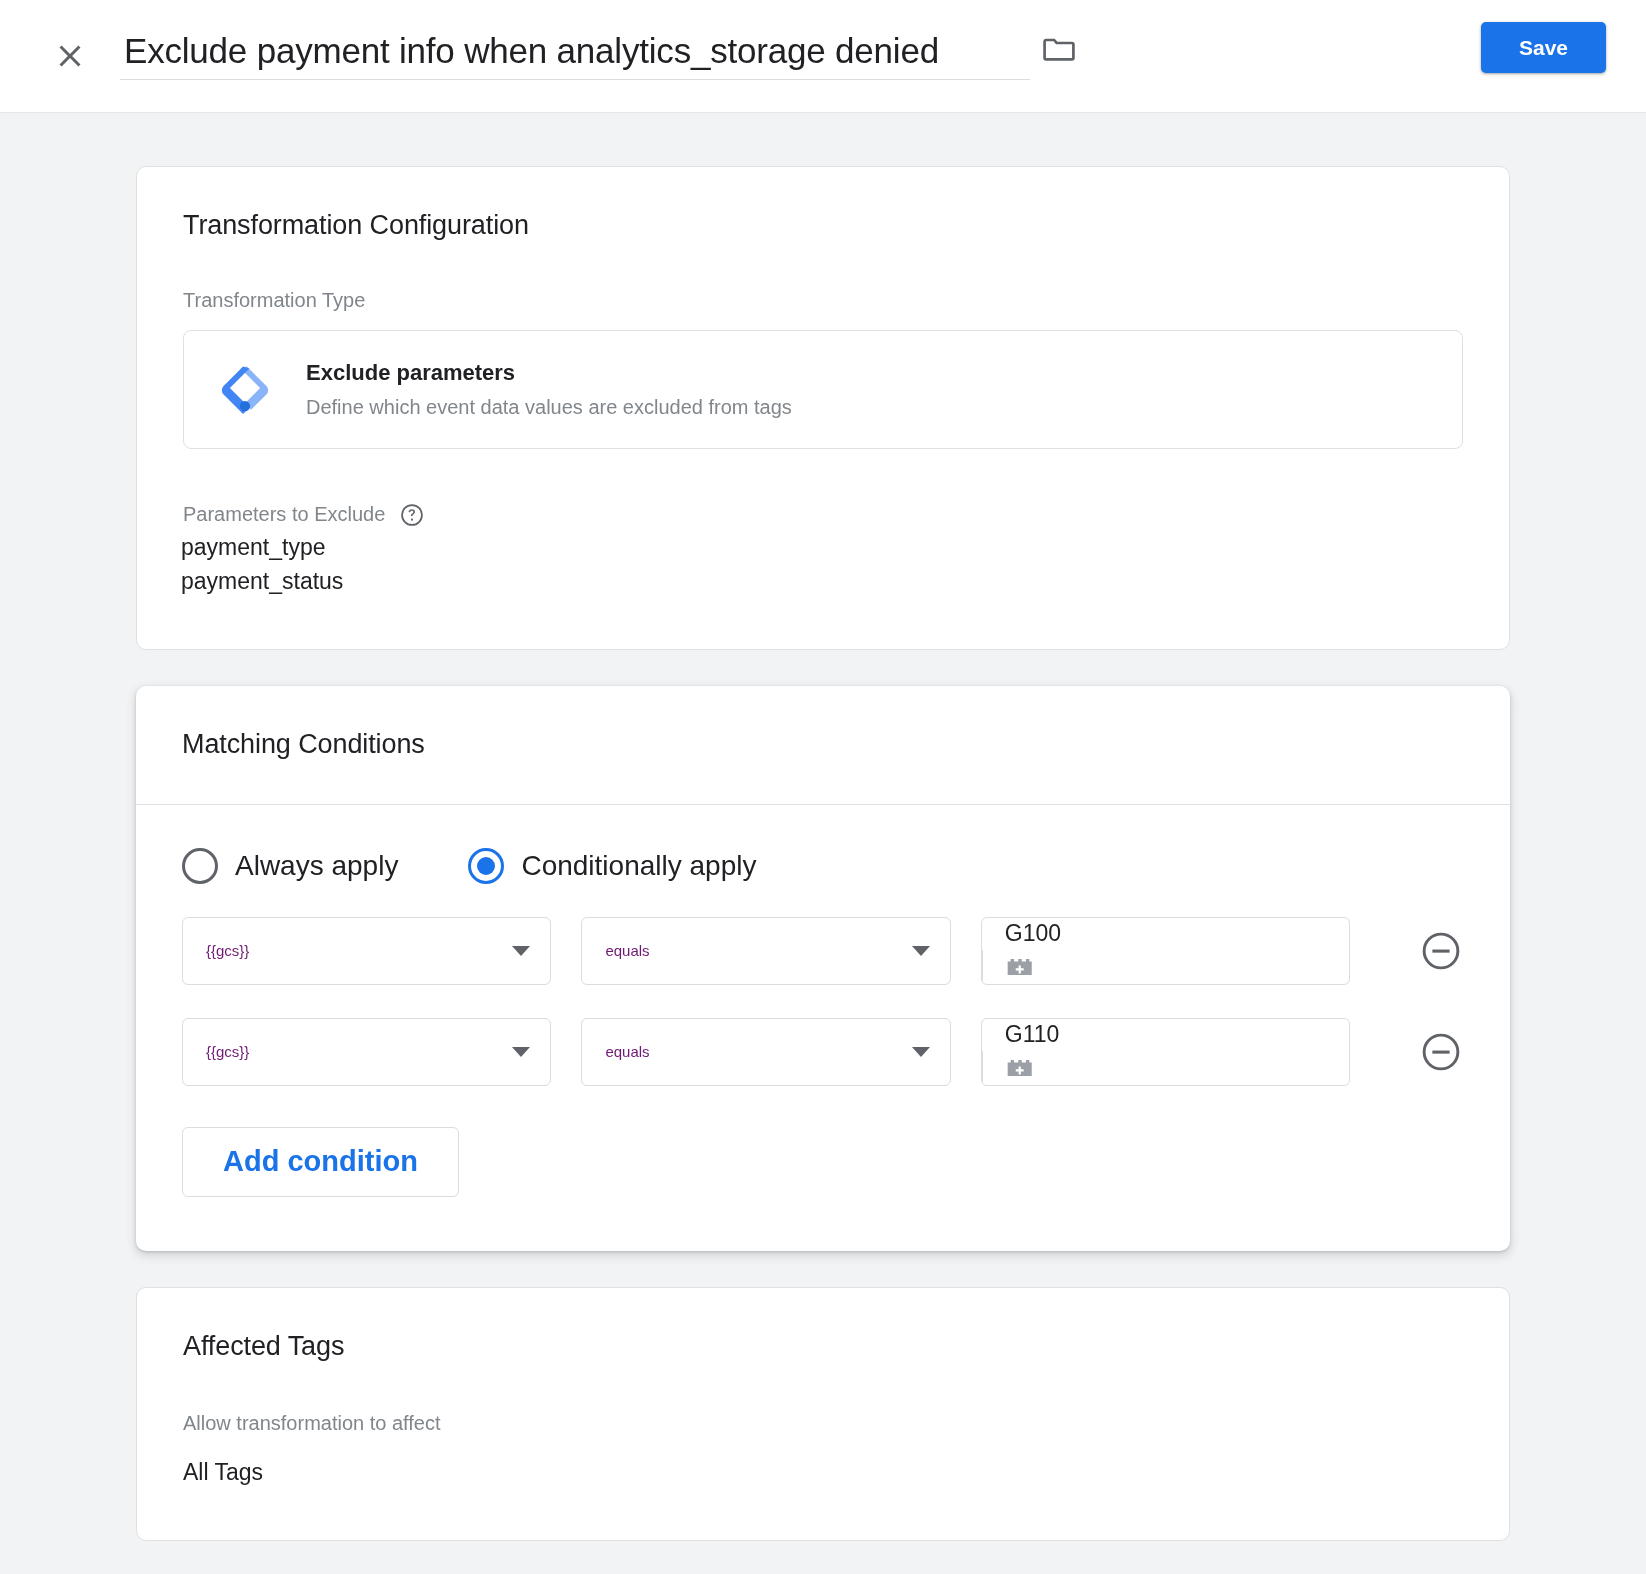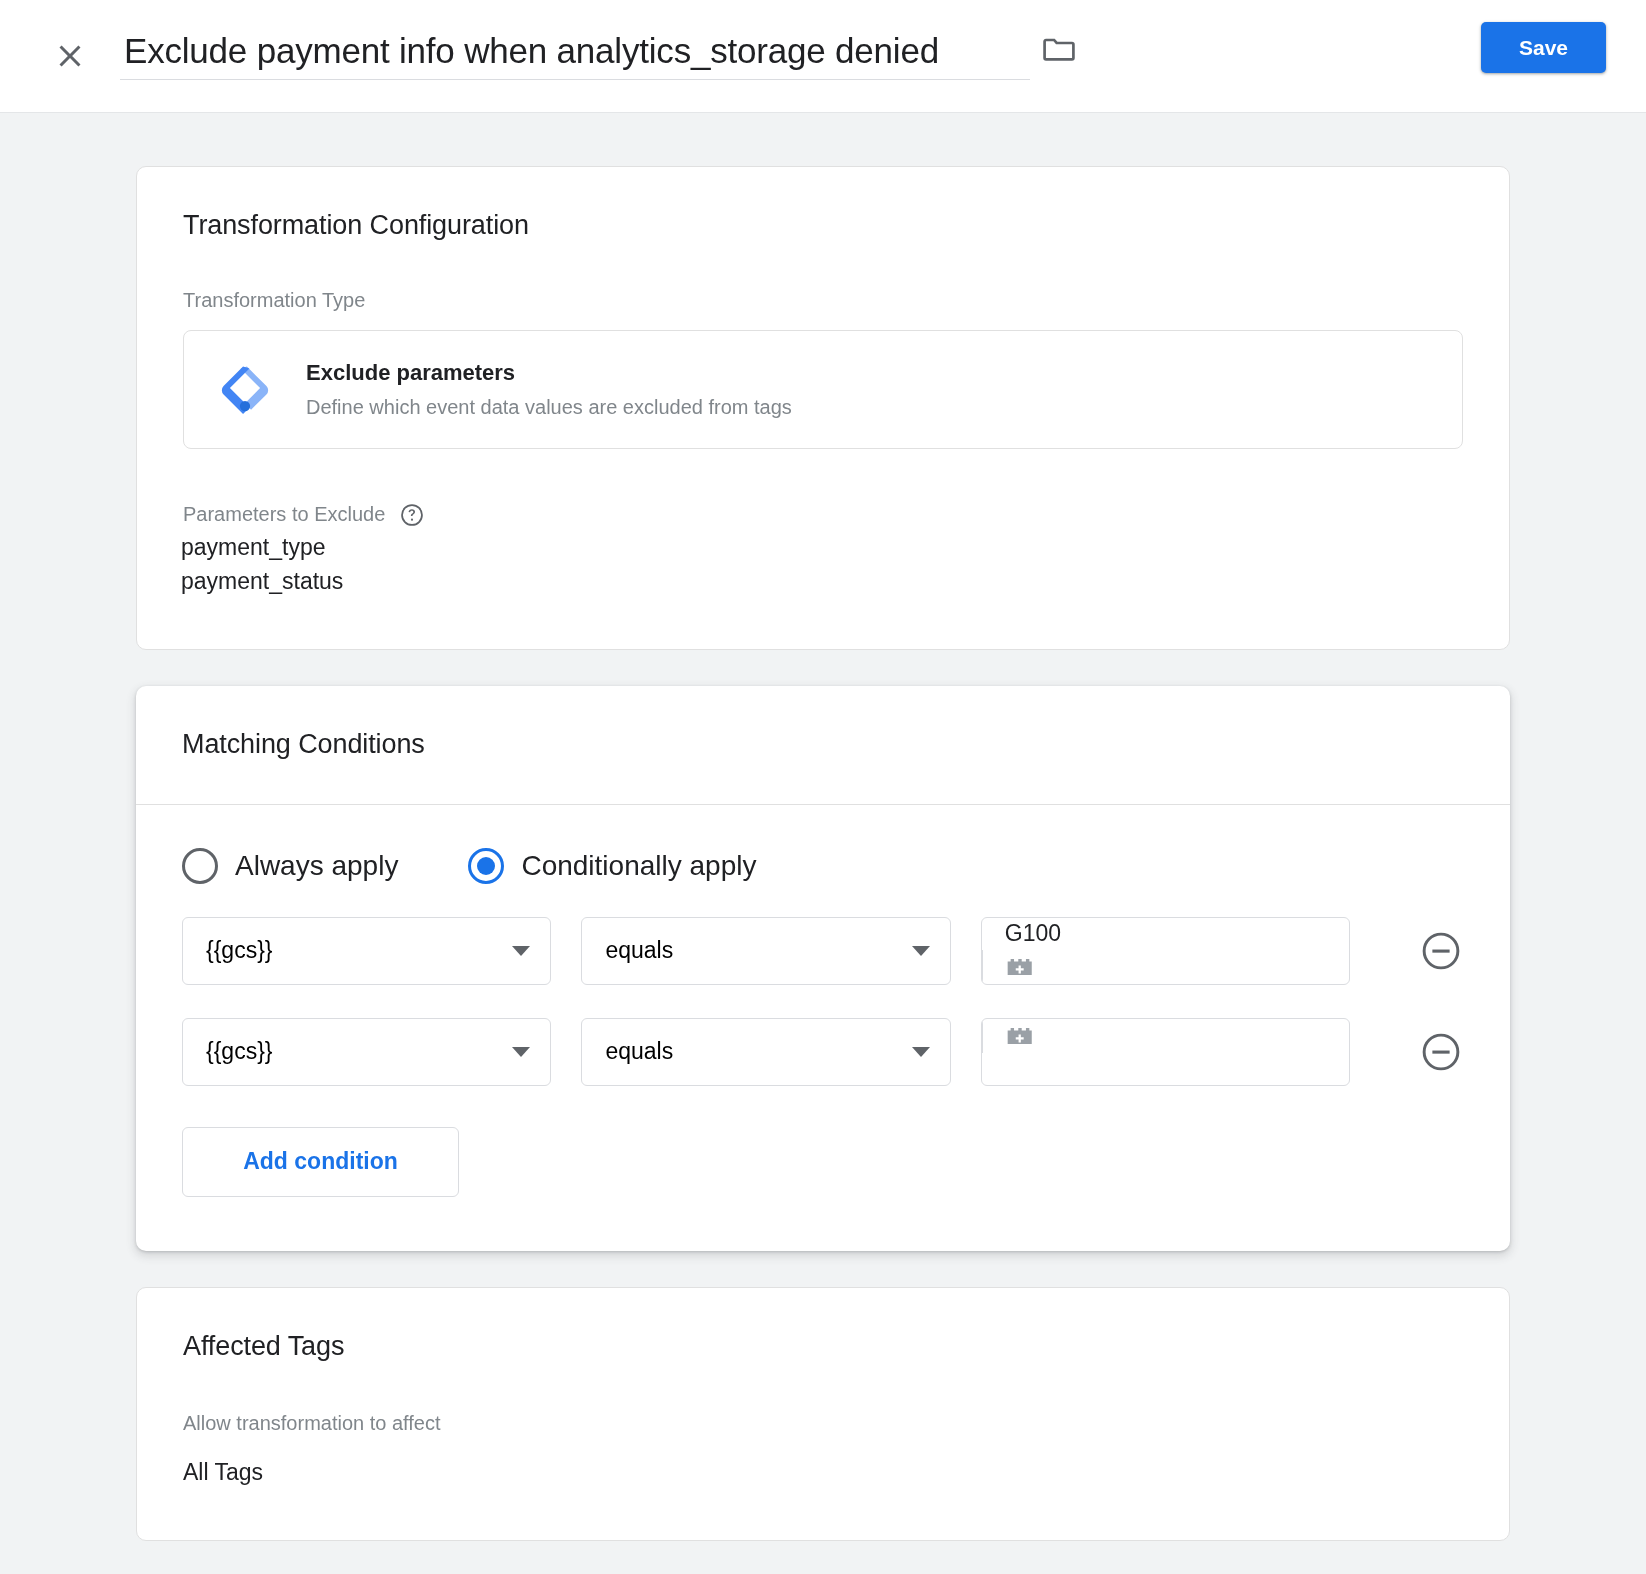--- a/index.html
+++ b/index.html
@@ -214,22 +214,22 @@
     border-radius: 6px;
     display: flex;
     align-items: center;
     padding: 0 20px 0 23px;
     background: #fff;
     cursor: pointer;
   }
   .select-box.var { width: 371px; }
   .select-box.op  { width: 371px; }
   .select-text {
-    font-size: 23px;
-    color: #000000;
+    font-size: 15px;
+    color: #701a75;
     flex: 1 1 auto;
     white-space: nowrap;
     overflow: hidden;
   }
   .caret {
     width: 0; height: 0;
     border-left: 9px solid transparent;
     border-right: 9px solid transparent;
     border-top: 10px solid #5f6368;
     flex: 0 0 auto;
@@ -271,21 +271,21 @@
     flex: 0 0 auto;
   }
   .add-cond {
     margin: 41px 46px 0 46px;
     height: 70px;
     width: 277px;
     border: 1px solid #dadce0;
     border-radius: 6px;
     background: #fff;
     color: #1a73e8;
-    font-size: 23px;
+    font-size: 29px;
     font-weight: bold;
     font-family: "Liberation Sans", sans-serif;
     cursor: pointer;
     display: flex;
     align-items: center;
     justify-content: center;
   }
 
   
   .affected-sub {
@@ -408,20 +408,21 @@
     <div class="cond-row">
       <div class="select-box var">
         <span class="select-text">{{gcs}}</span>
         <span class="caret"></span>
       </div>
       <div class="select-box op">
         <span class="select-text">equals</span>
         <span class="caret"></span>
       </div>
       <div class="value-box">
+        <input class="value-input" type="text" value="G110" style="">
         <span class="var-picker">
           <svg width="34" height="34" viewBox="0 0 24 24">
             <path fill="#9aa0a6" d="M4 8.2h2.1V6.4h2.4v1.8h3V6.4h2.4v1.8h3V6.4h2.4v1.8H21v9.4H4z"></path>
             <path fill="#ffffff" d="M11.7 10.9h1.6v2h2v1.6h-2v2h-1.6v-2h-2v-1.6h2z"></path>
           </svg>
         </span>
       </div>
       <div class="remove-btn">
         <svg width="44" height="44" viewBox="0 0 24 24">
           <circle cx="12" cy="12" r="9.2" fill="none" stroke="#5f6368" stroke-width="1.6"></circle>

